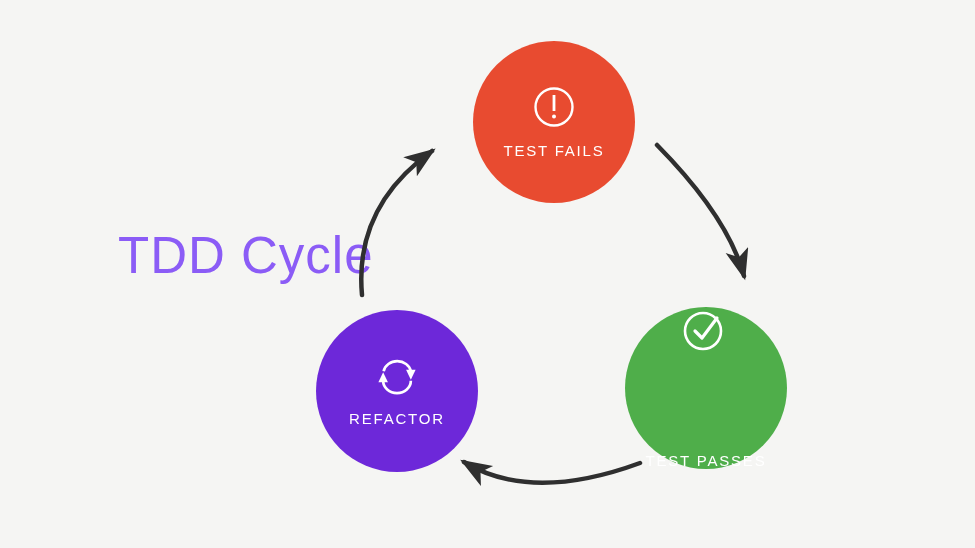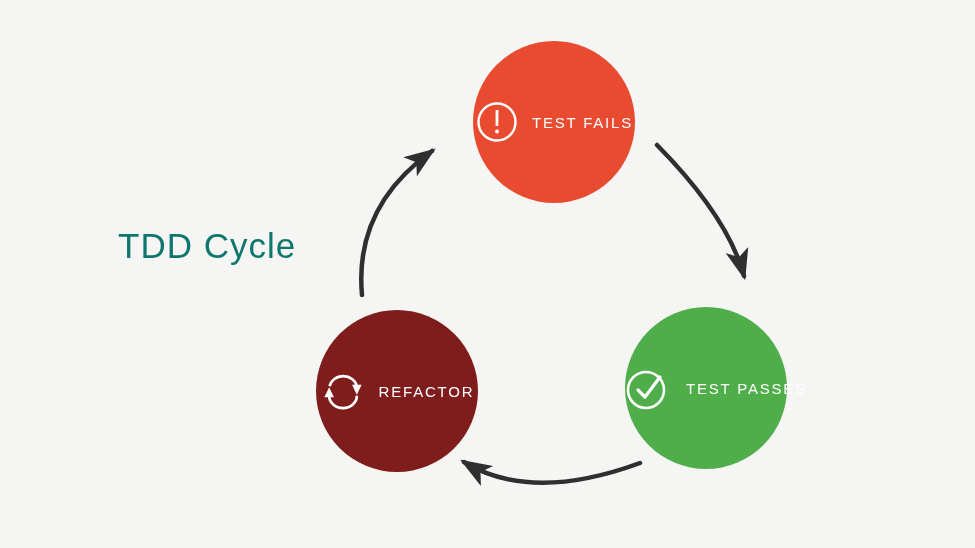--- a/index.html
+++ b/index.html
@@ -9,51 +9,51 @@
     height: 548px;
     background: #f5f5f3;
     overflow: hidden;
     font-family: "Liberation Sans", sans-serif;
   }
   .title {
     position: absolute;
     left: 118px;
     top: 226px;
     margin: 0;
-    font-size: 35px;
+    font-size: 51px;
     font-weight: 400;
     letter-spacing: 1px;
-    color: #0f766e;
+    color: #8b5cf6;
   }
   .arrows {
     position: absolute;
     left: 0;
     top: 0;
   }
   .arrows path.flow {
     stroke: #2f2f2f;
     stroke-width: 4.5;
     fill: none;
     stroke-linecap: round;
   }
   .node {
     position: absolute;
     width: 162px;
     height: 162px;
     border-radius: 50%;
     display: flex;
-    flex-direction: row;
+    flex-direction: column;
     align-items: center;
     justify-content: center;
     gap: 13px;
     box-sizing: border-box;
   }
   .node-fails    { left: 473px; top: 41px;  background: #e84b30; }
   .node-passes   { left: 625px; top: 307px; background: #4fae4a; justify-content: space-between; }
-  .node-refactor { left: 316px; top: 310px; background: #7f1d1d; }
+  .node-refactor { left: 316px; top: 310px; background: #6d28d9; }
   .node-label {
     color: #ffffff;
     font-size: 15px;
     letter-spacing: 1.8px;
     white-space: nowrap;
   }
   .node-icon { display: block; overflow: visible; }
 </style>
 </head>
 <body>

